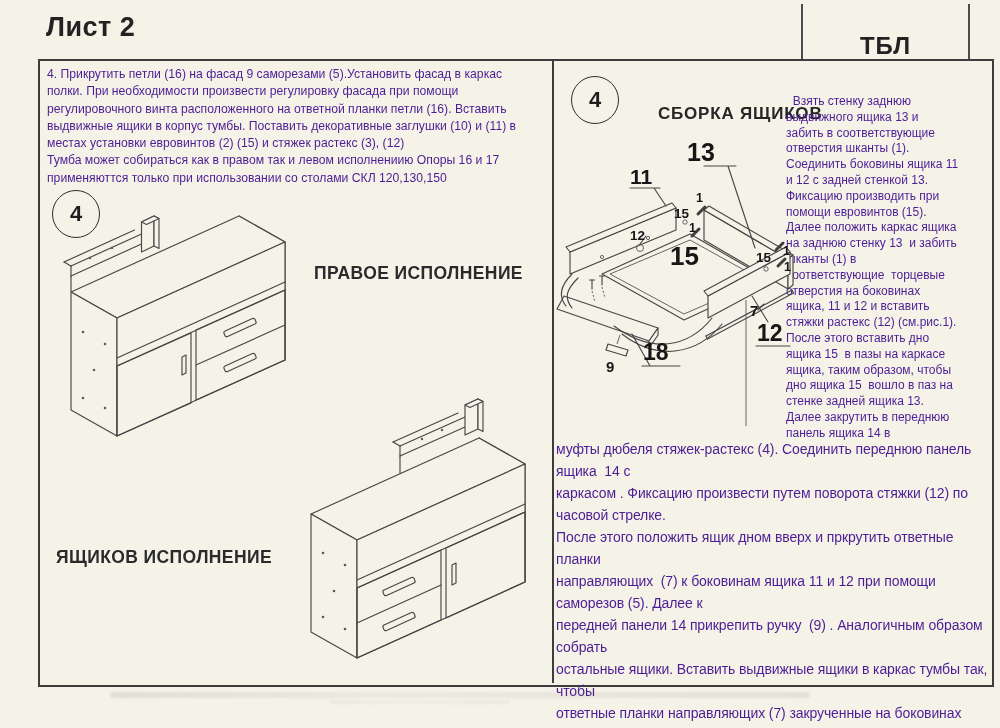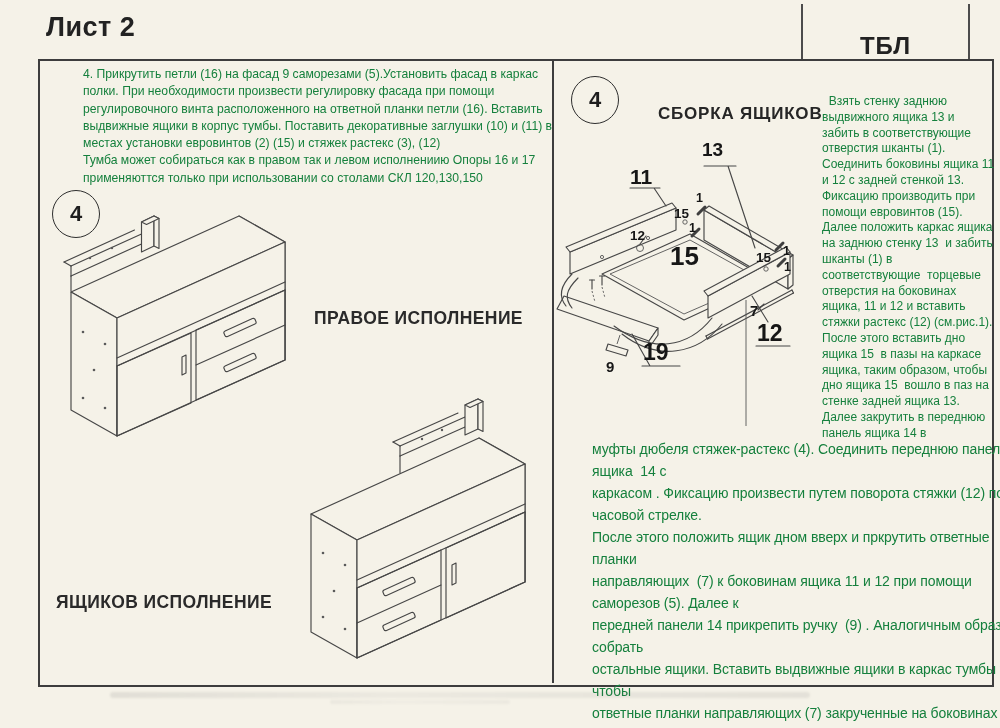--- a/index.html
+++ b/index.html
@@ -12,30 +12,30 @@
   .abs{position:absolute;}
   .sheet-title{left:46px;top:12px;font-size:27px;font-weight:bold;letter-spacing:.5px;color:#222;}
   .tbl-box{
     left:801px;top:4px;width:165px;height:56px;
     border-left:2px solid #4c4c4c;border-right:2px solid #4c4c4c;
     display:flex;align-items:flex-end;justify-content:center;
     font-size:24px;font-weight:bold;letter-spacing:1px;color:#222;
   }
   .main-frame{left:38px;top:59px;width:952px;height:624px;border:2px solid #3d3d3d;}
   .divider{left:552px;top:59px;width:2px;height:624px;background:#3d3d3d;}
-  .txt{white-space:pre-wrap;color:#15803d;margin-left:36px;}
+  .txt{white-space:pre-wrap;color:#4c1d95;}
   .instructions{left:47px;top:66px;width:524px;font-size:12.2px;line-height:17.3px;}
   .step-circle{
     width:46px;height:46px;border:1.6px solid #2e2e2e;border-radius:50%;
     display:flex;align-items:center;justify-content:center;
     font-size:22px;font-weight:bold;background:transparent;
   }
   .circle-left{left:52px;top:190px;}
   .circle-right{left:571px;top:76px;}
-  .version-label{font-size:17.5px;font-weight:bold;letter-spacing:.4px;color:#2a2a2a;margin-top:45px;}
+  .version-label{font-size:17.5px;font-weight:bold;letter-spacing:.4px;color:#2a2a2a;}
   .label-right-version{left:314px;top:263px;}
   .label-left-version{left:56px;top:547px;}
   .assembly-title{left:658px;top:76px;font-size:17px;font-weight:600;letter-spacing:.8px;color:#262626;margin-top:28px;}
   .side-text{left:786px;top:94px;width:208px;font-size:12px;line-height:15.8px;}
   .bottom-text{left:556px;top:438px;width:436px;font-size:14px;line-height:22px;letter-spacing:-0.1px;}
   svg{position:absolute;overflow:visible;}
   svg .ln{stroke:#474747;stroke-width:1.15;fill:none;stroke-linejoin:round;stroke-linecap:round;}
   svg .face{stroke:#474747;stroke-width:1.15;fill:#f5f2e8;stroke-linejoin:round;}
   svg .dot{fill:#5a5a5a;stroke:none;}
   svg .thin{stroke:#555;stroke-width:.9;fill:none;}
@@ -226,29 +226,29 @@
 
     <path class="ln" d="M 74,62 L 104,62 M 98,62 L 110,80"></path>
     <path class="ln" d="M 148,40 L 180,40 M 172,40 L 199,122"></path>
     <path class="ln" d="M 84,118 L 90,110"></path>
     <path class="ln" d="M 202,184 L 208,178"></path>
     <path class="ln" d="M 200,220 L 234,220 M 212,196 L 196,170"></path>
     <path class="ln" d="M 86,240 L 124,240 M 94,240 L 76,208"></path>
     <line class="thin" x1="190" y1="174" x2="190" y2="300"></line>
   </svg>
   <span class="dl" style="left:74px;top:40px;font-size:21px">11</span>
-  <span class="dl" style="left:146px;top:14px;font-size:19px">13</span>
+  <span class="dl" style="left:131px;top:14px;font-size:25px">13</span>
   <span class="dl" style="left:140px;top:66px;font-size:12.5px">1</span>
   <span class="dl" style="left:118px;top:81px;font-size:13.5px">15</span>
   <span class="dl" style="left:133px;top:96px;font-size:12.5px">1</span>
   <span class="dl" style="left:74px;top:103px;font-size:13.5px">12</span>
   <span class="dl" style="left:114px;top:117px;font-size:26px">15</span>
   <span class="dl" style="left:200px;top:125px;font-size:13.5px">15</span>
   <span class="dl" style="left:227px;top:119px;font-size:12.5px">1</span>
   <span class="dl" style="left:228px;top:135px;font-size:12.5px">1</span>
   <span class="dl" style="left:194px;top:177px;font-size:15px">7</span>
   <span class="dl" style="left:201px;top:196px;font-size:23px">12</span>
-  <span class="dl" style="left:87px;top:215px;font-size:23px">19</span>
+  <span class="dl" style="left:87px;top:215px;font-size:23px">18</span>
   <span class="dl" style="left:50px;top:233px;font-size:15px">9</span>
 </div>
 
 <div class="abs smudge" style="left:110px;top:692px;width:700px;height:6px;opacity:.28"></div>
 <div class="abs smudge" style="left:330px;top:700px;width:180px;height:4px;opacity:.15"></div>
 
 </body></html>

